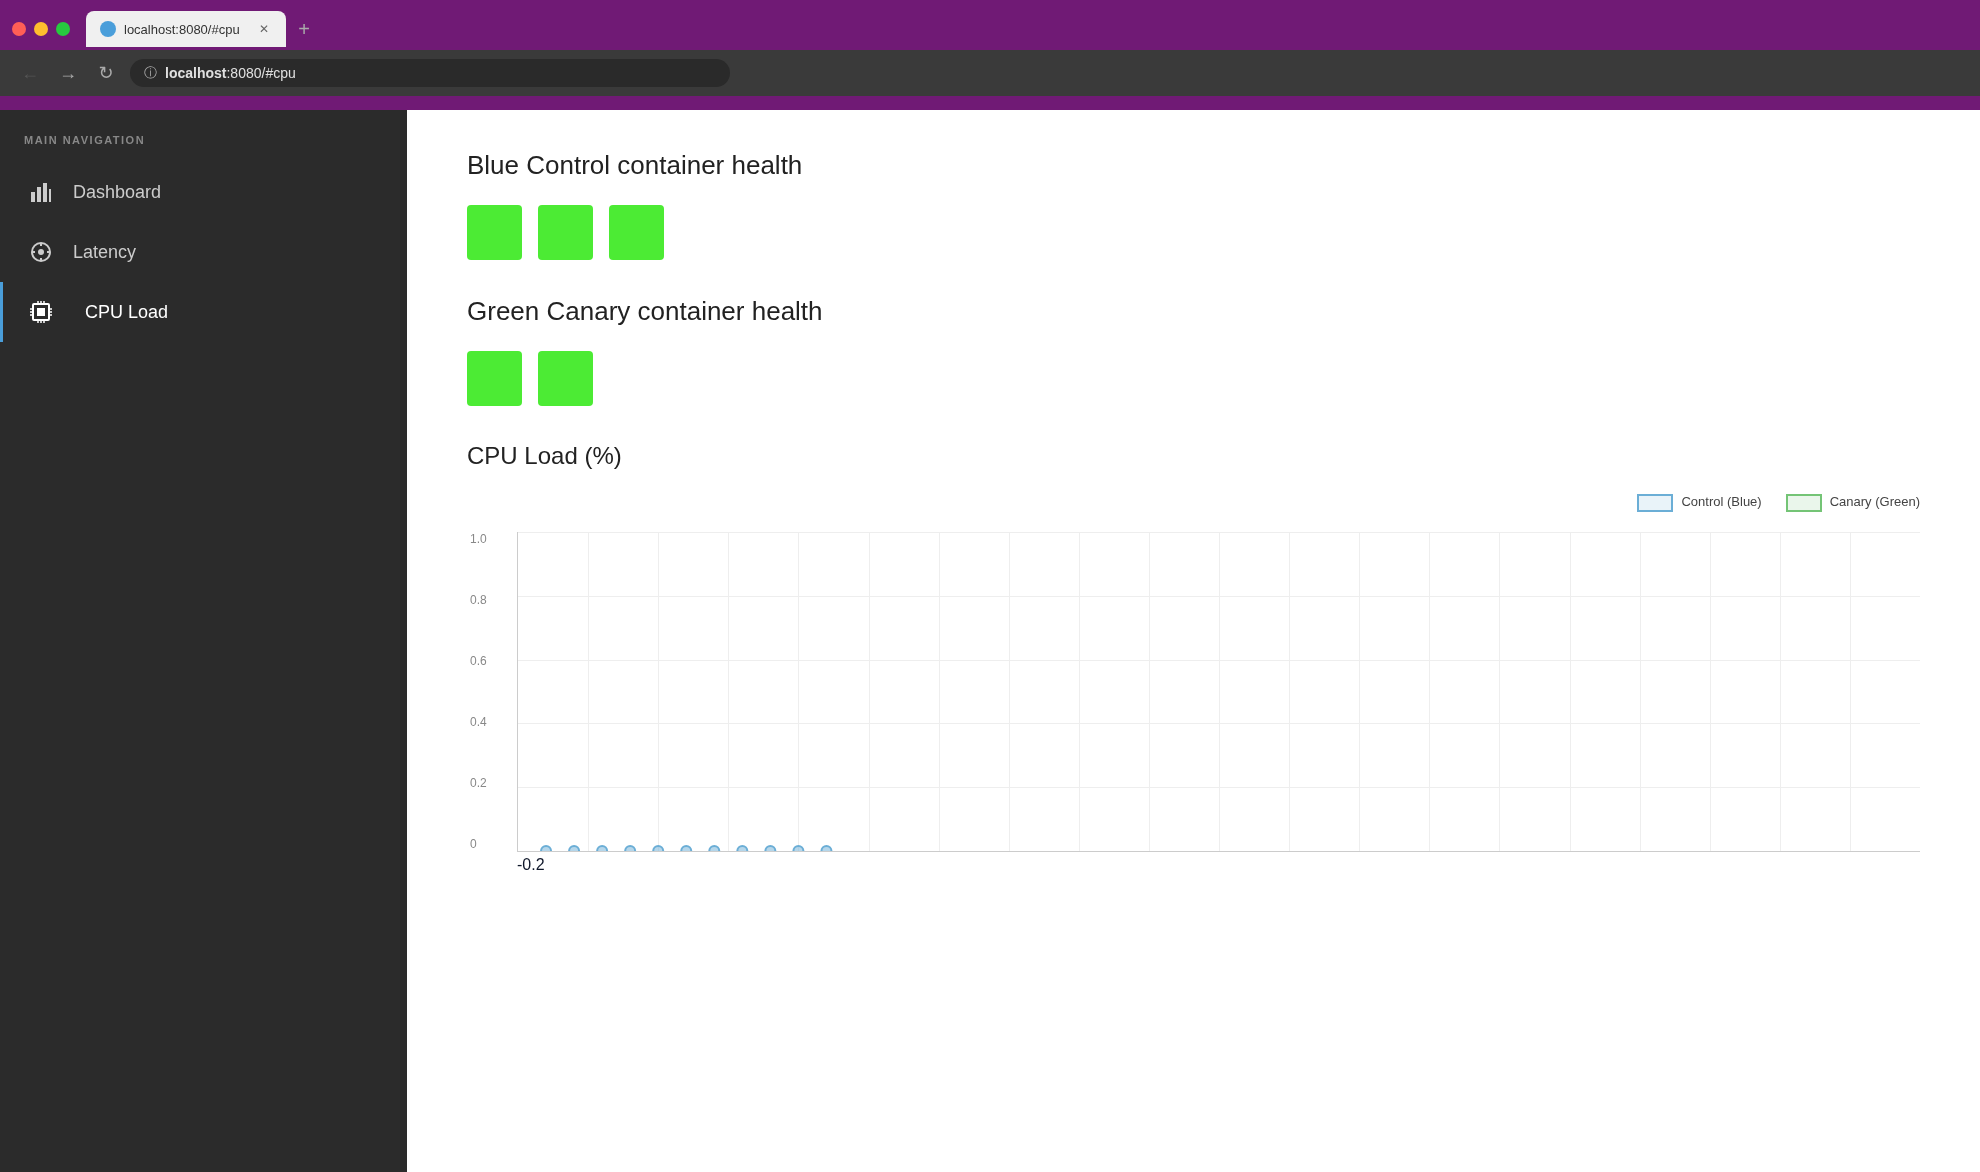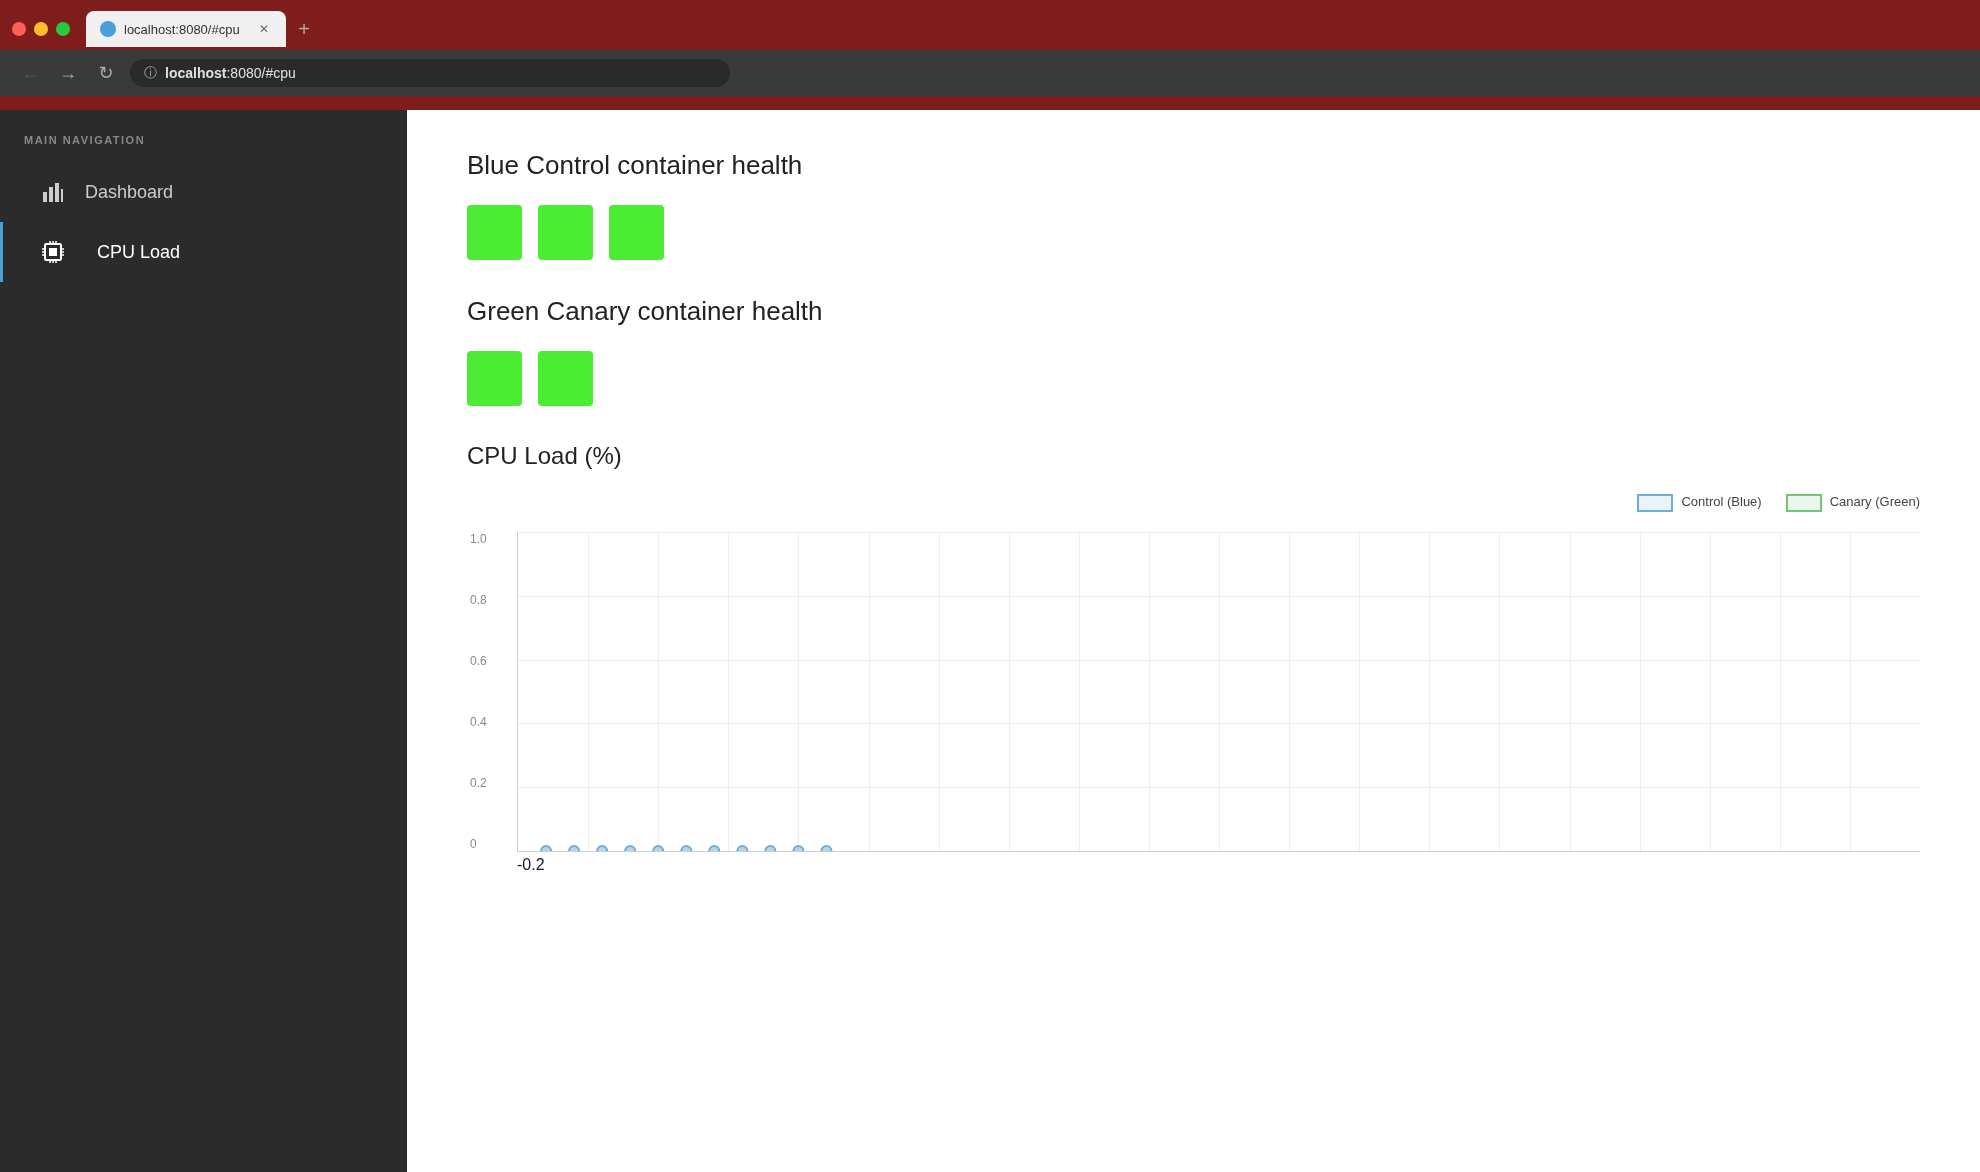--- a/index.html
+++ b/index.html
@@ -9,21 +9,21 @@
       background: #1e1e1e;
       height: 1172px;
       width: 1980px;
       overflow: hidden;
       display: flex;
       flex-direction: column;
     }
 
     
     .browser-chrome {
-      background: #7f1d1d;
+      background: #701a75;
       height: 110px;
       display: flex;
       flex-direction: column;
       flex-shrink: 0;
     }
 
     .tab-bar {
       display: flex;
       align-items: center;
       padding: 8px 12px 0;
@@ -163,21 +163,21 @@
       letter-spacing: 1.5px;
       color: #888;
       padding: 0 24px 16px;
       text-transform: uppercase;
     }
 
     .nav-item {
       display: flex;
       align-items: center;
       gap: 18px;
-      padding: 16px 36px;
+      padding: 16px 24px;
       cursor: pointer;
       color: #ccc;
       border-left: 3px solid transparent;
       position: relative;
     }
 
     .nav-item.active {
       border-left-color: #4a9eda;
       color: #fff;
       gap: 30px;
@@ -320,20 +320,30 @@
         <svg class="nav-icon-svg" viewBox="0 0 24 24">
           <rect x="2" y="12" width="4" height="10" fill="currentColor"></rect>
           <rect x="8" y="7" width="4" height="15" fill="currentColor"></rect>
           <rect x="14" y="3" width="4" height="19" fill="currentColor"></rect>
           <rect x="20" y="9" width="2" height="13" fill="currentColor"></rect>
         </svg>
       </div>
       <span class="nav-item-label">Dashboard</span>
     </div>
 
+    <div class="nav-item">
+      <div class="nav-item-icon">
+        <svg class="nav-icon-svg" viewBox="0 0 24 24">
+          <circle cx="12" cy="12" r="9" stroke="currentColor" stroke-width="2" fill="none"></circle>
+          <circle cx="12" cy="12" r="3" fill="currentColor"></circle>
+          <path d="M12 3 L12 6 M21 12 L18 12 M12 21 L12 18 M3 12 L6 12" stroke="currentColor" stroke-width="2"></path>
+        </svg>
+      </div>
+      <span class="nav-item-label">Latency</span>
+    </div>
 
     <div class="nav-item active">
       <div class="nav-item-icon">
         <svg class="nav-icon-svg" viewBox="0 0 24 24">
           <rect x="4" y="4" width="16" height="16" rx="1" stroke="currentColor" stroke-width="2" fill="none"></rect>
           <rect x="8" y="8" width="8" height="8" fill="currentColor"></rect>
           <path d="M9 1 L9 4 M12 1 L12 4 M15 1 L15 4 M9 20 L9 23 M12 20 L12 23 M15 20 L15 23 M1 9 L4 9 M1 12 L4 12 M1 15 L4 15 M20 9 L23 9 M20 12 L23 12 M20 15 L23 15" stroke="currentColor" stroke-width="1.5"></path>
         </svg>
       </div>
       <span class="nav-item-label">CPU Load</span>

